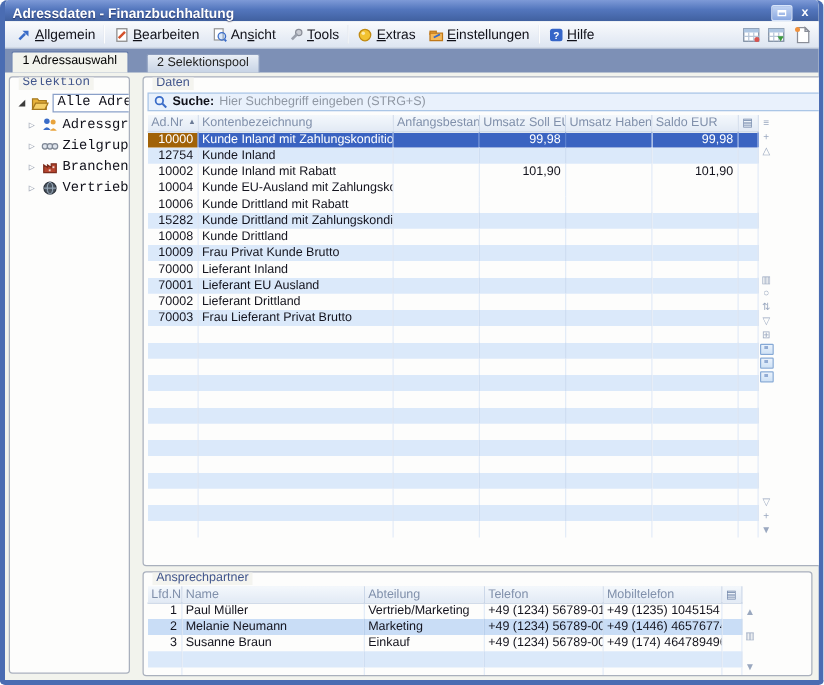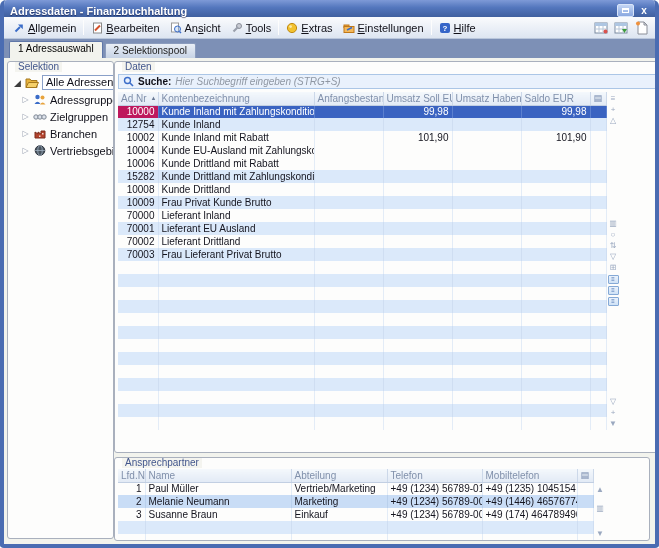--- a/index.html
+++ b/index.html
@@ -25,56 +25,56 @@
   
   .menubar{height:22px;display:flex;align-items:center;padding:0 4px;
     background:linear-gradient(#fafbfd,#dde5f1);border-bottom:1px solid #b9c6db;}
   .menu-item{display:flex;align-items:center;gap:3px;padding:2px 5px;font-size:11px;color:#101018;white-space:nowrap;}
   .menu-item u{text-decoration:underline;}
   .msep{width:1px;height:15px;background:#bcc7d9;border-right:1px solid #fdfdfd;margin:0 2px;}
   .mspacer{flex:1;}
   .tool-ic{width:19px;height:17px;display:flex;align-items:center;justify-content:center;margin-left:1px;}
   
   .tabstrip{height:19px;background:linear-gradient(#8d9bc0,#7a8db4);background:#7d90b6;
-    display:flex;align-items:flex-end;padding-left:5px;gap:2px;}
+    display:flex;align-items:flex-end;padding-left:5px;gap:14px;}
   .tab{font-size:10px;padding:1px 8px 2px;white-space:nowrap;border:1px solid #5f77a8;border-bottom:none;
     border-radius:2px 2px 0 0;}
   .tab.active{background:#f2f3ed;height:17px;color:#000;}
   .tab.inactive{background:linear-gradient(#eaeff6,#c7d3e5);height:15px;color:#222;border-color:#8b9cbd;}
   
   .content{position:relative;height:486px;}
   .groupbox{position:absolute;background:#fdfdfc;border:1px solid #a9b0bd;border-radius:3px;overflow:hidden;}
   .legend{position:absolute;top:-1px;left:7px;font-size:10px;color:#42568c;background:#f4f4ef;
     padding:0 3px;line-height:11px;z-index:3;}
-  .gb-selektion{left:3px;top:3px;width:107px;height:478px;}
+  .gb-selektion{left:3px;top:3px;width:97px;height:478px;font-family:Liberation Mono, monospace;}
   .gb-daten{left:110px;top:3px;width:636px;height:392px;}
   .gb-ansprech{left:110px;top:399px;width:536px;height:84px;}
   
   .tree{padding-top:12px;}
   .trow{display:flex;align-items:center;gap:3px;height:17px;padding-left:5px;font-size:11px;color:#10101a;white-space:nowrap;}
   .trow.child{padding-left:13px;}
   .tmark{width:9px;text-align:center;font-size:8px;color:#9aa2b2;flex:0 0 9px;}
   .tmark.exp{color:#3c3c3c;font-size:9px;}
   .tlabel-box{border:1px solid #8aa0c8;background:#fff;padding:0 3px;line-height:13px;}
   .ticon{width:14px;height:13px;flex:0 0 14px;}
   
   .searchbar{margin:12px 4px 3px 3px;height:15px;display:flex;align-items:center;gap:4px;
     background:#e9f1fc;border:1px solid #abc6e6;padding:0 4px;font-size:10px;}
   .search-label{font-weight:bold;color:#101018;text-align:right;}
-  .search-ph{color:#8f97a3;font-style:italic;}
+  .search-ph{color:#8f97a3;}
   
   .tbl-flex{display:flex;align-items:stretch;}
   table.grid{border-collapse:collapse;table-layout:fixed;font-size:10px;margin-left:3px;flex:0 0 auto;}
   table.grid th{height:13px;background:linear-gradient(#f4f8fc,#e2eaf5);color:#8090ab;font-weight:normal;
     text-align:left;padding:0 3px;border-right:1px solid #ccd8e9;border-bottom:1px solid #c2cfe2;
     white-space:nowrap;overflow:hidden;position:relative;}
   table.grid td{height:13px;padding:0 3px;border-right:1px solid #e3ecf7;white-space:nowrap;overflow:hidden;color:#14141e;}
   table.grid tr.stripe td{background:#dbe9fa;border-right-color:#cfdef2;}
   table.grid tr.sel td{background:#3a63c1;color:#fff;border-right-color:#5b80cf;}
-  table.grid tr.sel td.nr{background:#be185d;}
+  table.grid tr.sel td.nr{background:#a16207;}
   table.grid tr.hl td{background:#c9ddf6;border-right-color:#b9d0ec;}
   table.grid td.num{text-align:right;}
   .sort{font-size:6px;color:#6a7a95;margin-left:4px;vertical-align:2px;}
   .cc-icon{font-size:9px;color:#6f84a8;line-height:11px;display:block;text-align:center;}
   .ans-grid td{height:15px;}
   
   .vstrip{width:13px;display:flex;flex-direction:column;align-items:center;padding-top:2px;flex:0 0 13px;}
   .vstrip .ic{height:11px;line-height:10px;font-size:8px;color:#9aa8bf;}
   .vstrip .blue-ic{width:11px;height:9px;margin:1px 0;border:1px solid #85a9d6;border-radius:1px;
     background:linear-gradient(#eaf2fc,#cfe2f6);color:#4a72b0;font-size:6px;line-height:7px;text-align:center;}

